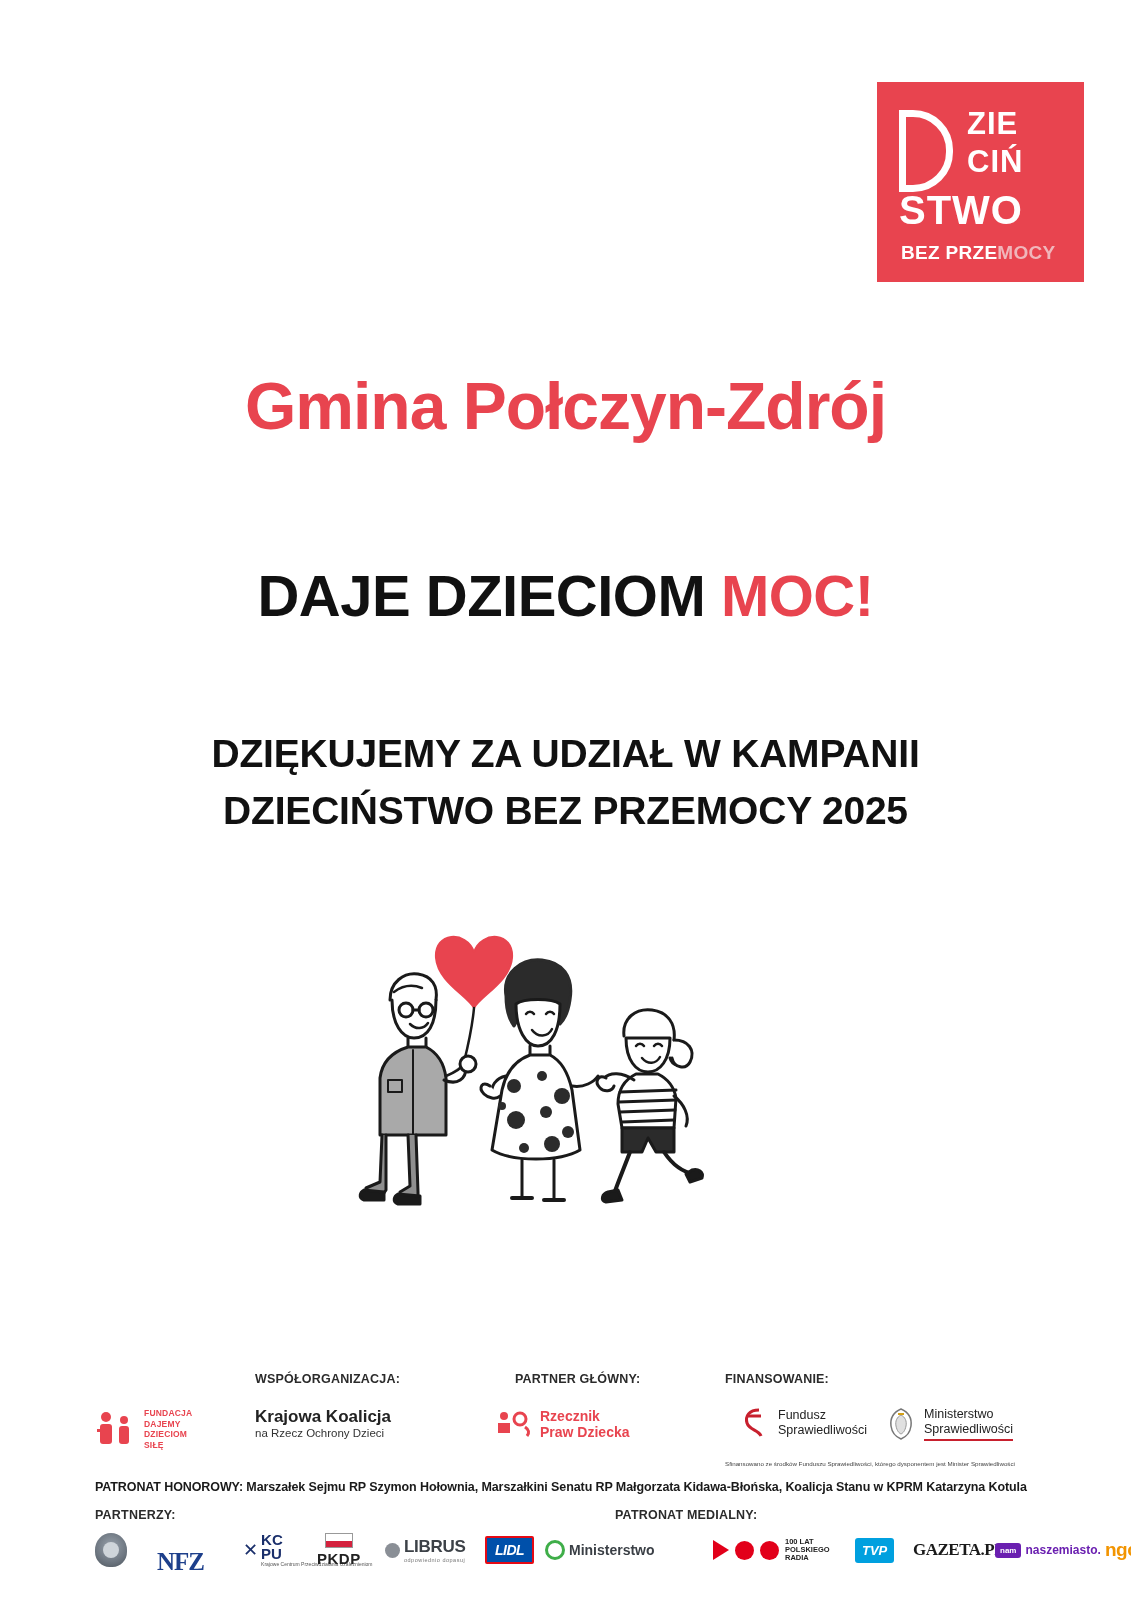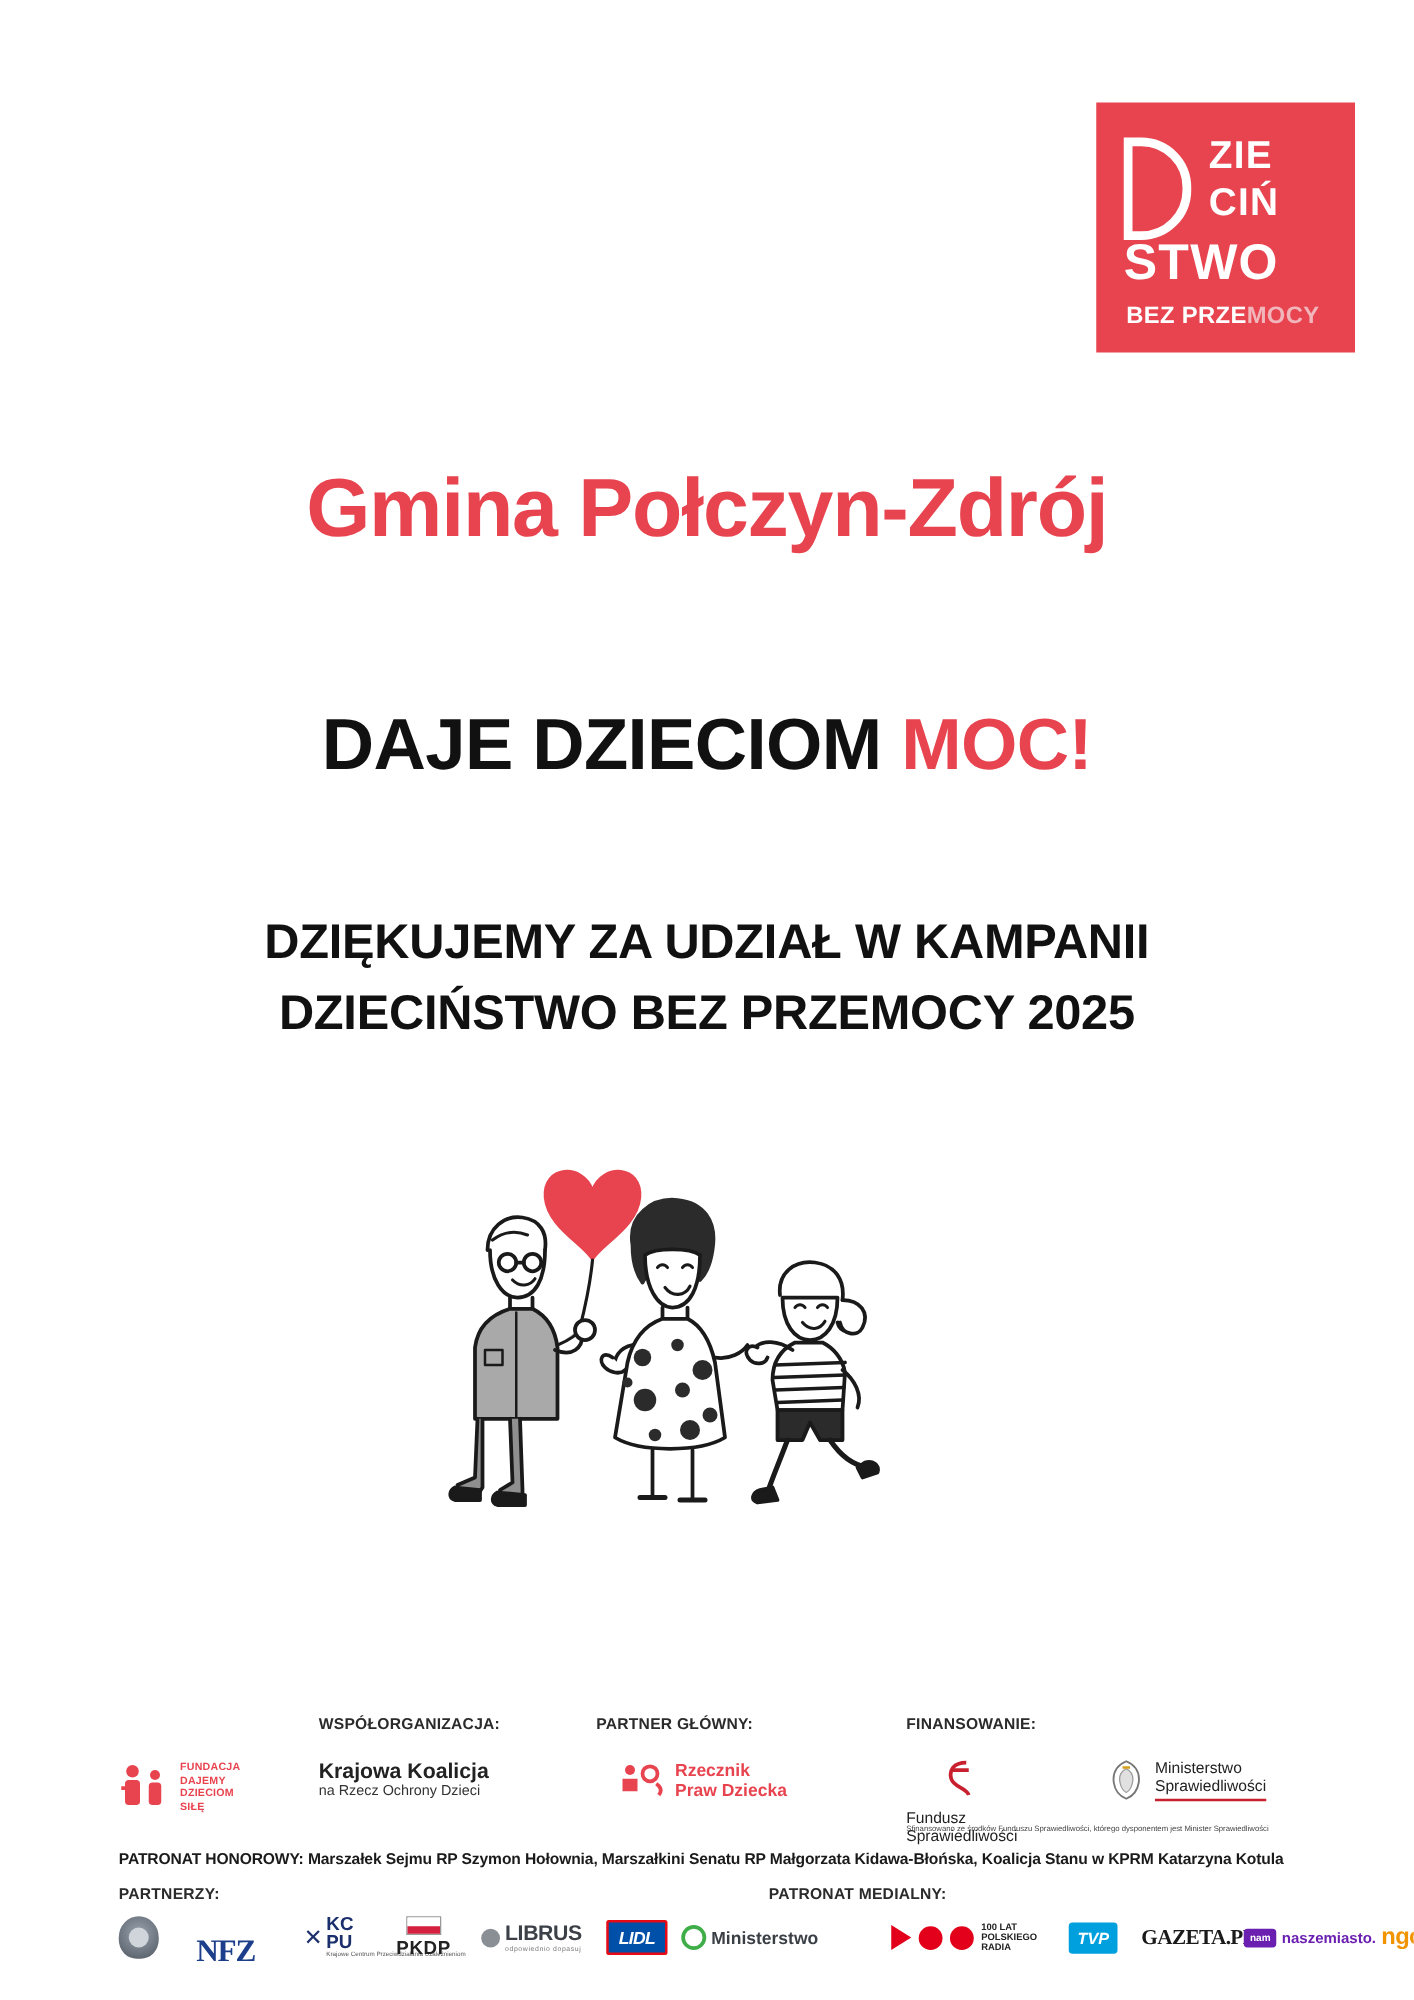--- a/index.html
+++ b/index.html
@@ -132,21 +132,21 @@
   }
   .head-label {
     position: absolute;
     font-size: 12.5px;
     font-weight: 700;
     color: #2b2b2b;
     letter-spacing: 0.2px;
     white-space: nowrap;
   }
   .hl-wsp { left: 160px; }
-  .hl-par { left: 382px; }
+  .hl-par { left: 420px; }
   .hl-fin { left: 630px; }
 
   .logo-row {
     position: relative;
     margin: 0 95px;
     height: 72px;
   }
   .logo-slot {
     position: absolute;
     display: flex;
@@ -167,21 +167,21 @@
   
   .ls-koalicja { left: 160px; top: 12px; }
   .kk-t1 { font-size: 17px; font-weight: 700; color: #222; line-height: 1.1; }
   .kk-t2 { font-size: 11.5px; color: #333; line-height: 1.2; }
 
   
   .ls-rzecznik { left: 400px; top: 12px; }
   .rpd-text { font-size: 14px; font-weight: 700; color: #e8444f; line-height: 1.15; }
 
   
-  .ls-fundusz { left: 630px; top: 10px; flex-direction: column; }
+  .ls-fundusz { left: 644px; top: 10px; }
   .fs-text { font-size: 12.5px; color: #222; line-height: 1.2; }
 
   
   .ls-ministerstwo { left: 790px; top: 10px; }
   .ms-text { font-size: 12.5px; color: #222; line-height: 1.2; border-bottom: 2px solid #c8202e; padding-bottom: 2px; }
 
   .fin-note {
     position: absolute;
     left: 630px;
     top: 64px;

